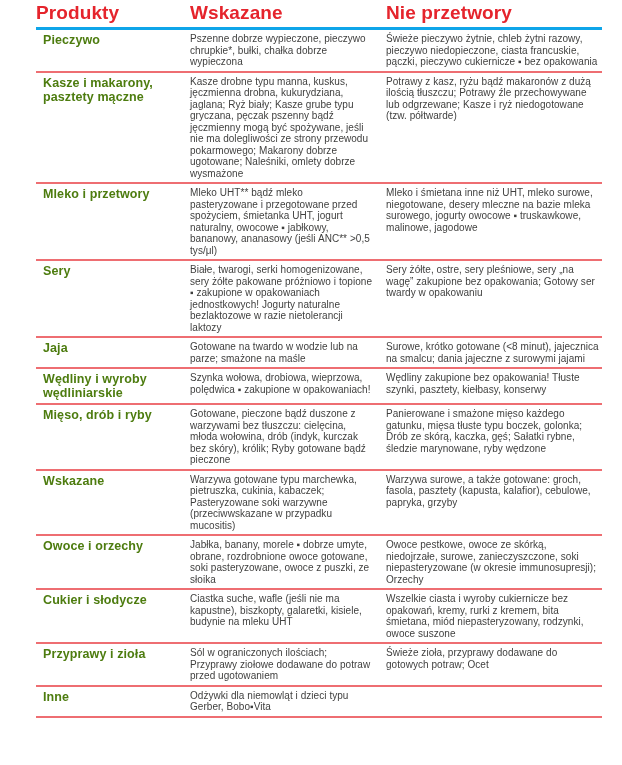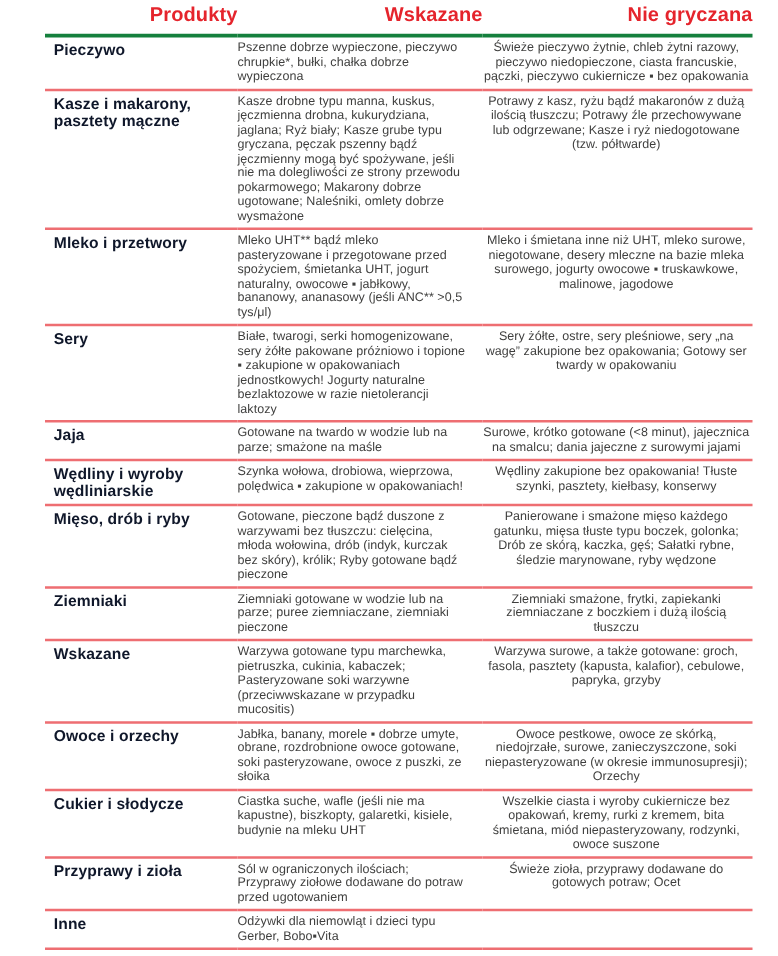--- a/index.html
+++ b/index.html
@@ -22,69 +22,69 @@
     border-collapse: collapse;
     table-layout: fixed;
   }
   col.c-product { width: 154px; }
   col.c-rec     { width: 196px; }
   col.c-notrec  { width: 216px; }
 
   thead th {
     color: #e5242c;
     font-weight: bold;
-    font-size: 16px;
+    font-size: 19px;
     line-height: 16px;
-    text-align: right;
+    text-align: left;
     padding: 2px 0 6px 0;
-    border-bottom: 3px solid #15803d;
+    border-bottom: 3px solid #0ea5e9;
     letter-spacing: 0.1px;
   }
   tbody tr {
     vertical-align: top;
   }
   tbody td {
     vertical-align: top;
     border-bottom: 2px solid #ee6e72;
     padding: 3px 0 3px 0;
   }
   td.product {
-    color: #0f172a;
+    color: #4d7c0f;
     font-weight: bold;
     font-size: 12.5px;
     line-height: 14px;
     padding-left: 7px;
     padding-right: 10px;
     letter-spacing: 0.1px;
     margin-top: 32px;
   }
   td.rec, td.notrec {
     color: #3f3f3e;
     font-size: 10px;
     line-height: 11.5px;
     letter-spacing: 0.05px;
   }
   td.rec    { padding-right: 13px; }
-  td.notrec { padding-right: 2px; text-align: center; }
+  td.notrec { padding-right: 2px; }
 </style>
 </head>
 <body>
 
 <div class="page">
   <table class="diet-table">
     <colgroup>
       <col class="c-product">
         <col class="c-rec">
         <col class="c-notrec">
     </colgroup>
     <thead>
       <tr>
         <th>Produkty</th>
         <th>Wskazane</th>
-        <th>Nie gryczana</th>
+        <th>Nie przetwory</th>
       </tr>
     </thead>
     <tbody>
       <tr>
         <td class="product">Pieczywo</td>
         <td class="rec">Pszenne dobrze wypieczone, pieczywo chrupkie*, bułki, chałka dobrze wypieczona</td>
         <td class="notrec">Świeże pieczywo żytnie, chleb żytni razowy, pieczywo niedopieczone, ciasta francuskie, pączki, pieczywo cukiernicze ▪ bez opakowania</td>
       </tr>
       <tr>
         <td class="product">Kasze i makarony, pasztety mączne</td>
@@ -110,25 +110,20 @@
         <td class="product">Wędliny i wyroby wędliniarskie</td>
         <td class="rec">Szynka wołowa, drobiowa, wieprzowa, polędwica ▪ zakupione w opakowaniach!</td>
         <td class="notrec">Wędliny zakupione bez opakowania! Tłuste szynki, pasztety, kiełbasy, konserwy</td>
       </tr>
       <tr>
         <td class="product">Mięso, drób i ryby</td>
         <td class="rec">Gotowane, pieczone bądź duszone z warzywami bez tłuszczu: cielęcina, młoda wołowina, drób (indyk, kurczak bez skóry), królik; Ryby gotowane bądź pieczone</td>
         <td class="notrec">Panierowane i smażone mięso każdego gatunku, mięsa tłuste typu boczek, golonka; Drób ze skórą, kaczka, gęś; Sałatki rybne, śledzie marynowane, ryby wędzone</td>
       </tr>
       <tr>
-        <td class="product">Ziemniaki</td>
-        <td class="rec">Ziemniaki gotowane w wodzie lub na parze; puree ziemniaczane, ziemniaki pieczone</td>
-        <td class="notrec">Ziemniaki smażone, frytki, zapiekanki ziemniaczane z boczkiem i dużą ilością tłuszczu</td>
-      </tr>
-      <tr>
         <td class="product">Wskazane</td>
         <td class="rec">Warzywa gotowane typu marchewka, pietruszka, cukinia, kabaczek; Pasteryzowane soki warzywne (przeciwwskazane w przypadku mucositis)</td>
         <td class="notrec">Warzywa surowe, a także gotowane: groch, fasola, pasztety (kapusta, kalafior), cebulowe, papryka, grzyby</td>
       </tr>
       <tr>
         <td class="product">Owoce i orzechy</td>
         <td class="rec">Jabłka, banany, morele ▪ dobrze umyte, obrane, rozdrobnione owoce gotowane, soki pasteryzowane, owoce z puszki, ze słoika</td>
         <td class="notrec">Owoce pestkowe, owoce ze skórką, niedojrzałe, surowe, zanieczyszczone, soki niepasteryzowane (w okresie immunosupresji); Orzechy</td>
       </tr>
       <tr>

